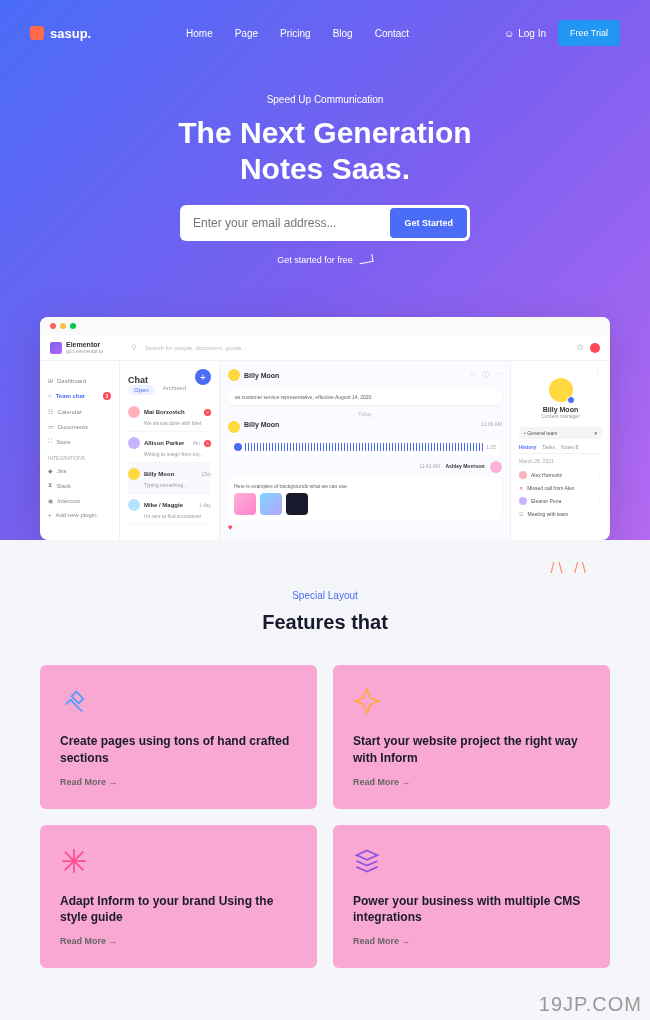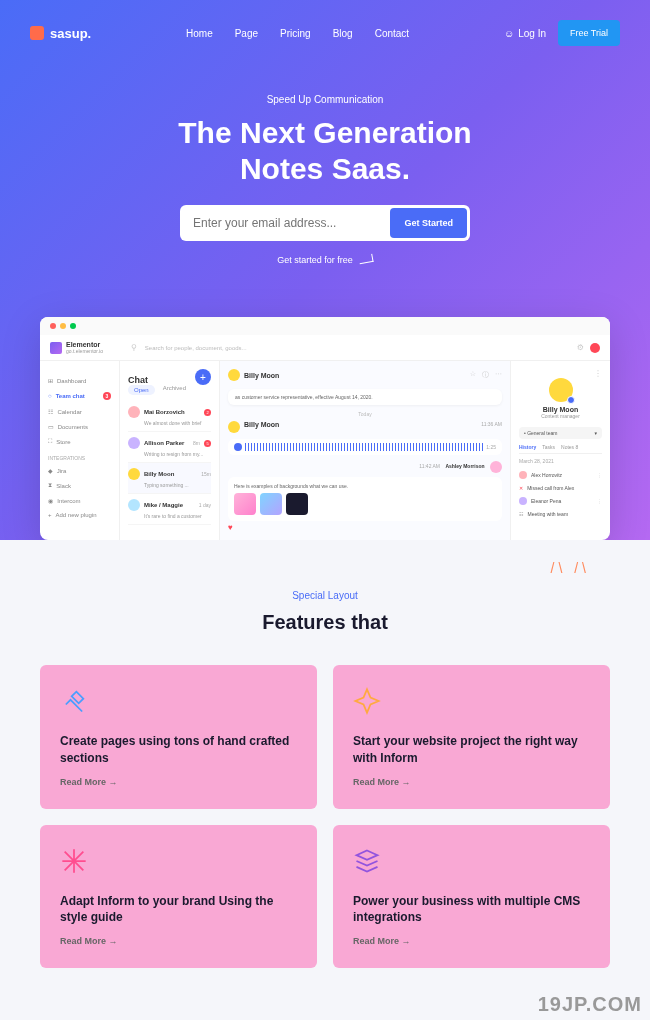--- a/index.html
+++ b/index.html
@@ -90,21 +90,21 @@
 .top-badge{width:10px;height:10px;background:#ff4757;border-radius:50%;position:relative}
 .features{padding:50px 40px;background:#f5f6fa;position:relative}
 .feat-decor{position:absolute;right:60px;top:20px;color:#ff8a5c;font-size:14px;letter-spacing:4px}
 .feat-eyebrow{text-align:center;color:#4a6cf7;font-size:10px;margin-bottom:8px}
 .feat-title{text-align:center;font-size:20px;font-weight:800;color:#1a1a2e;margin-bottom:30px;line-height:1.3}
 .feat-grid{display:grid;grid-template-columns:1fr 1fr;gap:16px}
 .feat-card{background:#f9a8d4;border-radius:6px;padding:22px 20px}
 .feat-icon{width:28px;height:28px;margin-bottom:14px}
 .feat-card h3{font-size:12px;font-weight:600;color:#1a1a2e;line-height:1.4;margin-bottom:10px}
 .feat-more{font-size:9px;color:#666;font-weight:600}
-.watermark{position:fixed;bottom:4px;right:8px;font-size:20px;font-weight:700;color:#999;letter-spacing:1px}
+.watermark{position:fixed;bottom:4px;right:8px;font-size:20px;font-weight:400;color:#999;letter-spacing:1px}
 </style>
 </head>
 <body>
 
 <div class="hero">
   <div class="nav">
     <div class="logo">
       <div class="logo-icon"></div>
       <span>sasup.</span>
     </div>

